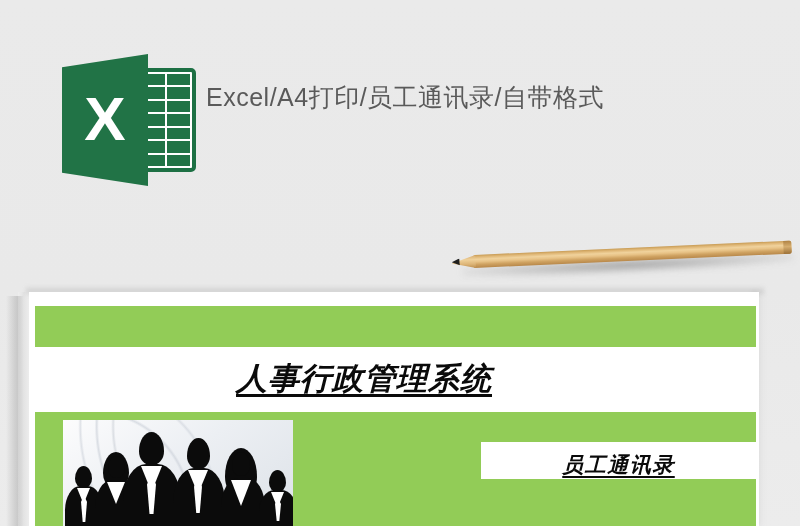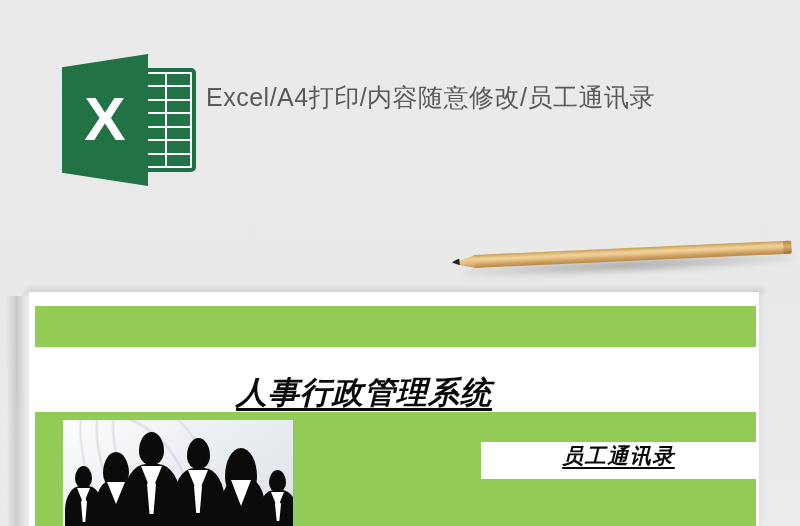--- a/index.html
+++ b/index.html
@@ -238,21 +238,21 @@
   #band-bottom {
     left: 6px;
     top: 120px;
     width: 721px;
     height: 114px;
   }
 
   #doc-heading {
     position: absolute;
     left: 0;
-    top: 72px;
+    top: 58px;
     width: 670px;
     height: 58px;
     display: flex;
     align-items: center;
     justify-content: center;
   }
   #doc-heading-text {
     font-size: 31px;
     font-weight: bold;
     font-style: italic;
@@ -308,21 +308,21 @@
 
   
   #directory-box {
     position: absolute;
     left: 452px;
     top: 150px;
     width: 275px;
     height: 37px;
     background: #ffffff;
     display: flex;
-    align-items: flex-start;
+    align-items: flex-end;
     justify-content: center;
   }
   #directory-text {
     font-size: 21px;
     font-weight: bold;
     font-style: italic;
     color: #0a0a0a;
     text-decoration: underline;
     text-underline-offset: 4px;
     letter-spacing: 1.5px;
@@ -360,21 +360,21 @@
           <div class="xl-cell hdr"></div>
           <div class="xl-cell"></div>
           <div class="xl-cell"></div>
         </div>
       </div>
       <div class="xl-panel"></div>
       <div class="xl-x">X</div>
     </div>
 
     <div id="banner-text">
-      <div id="banner-subtitle">Excel/A4打印/内容随意修改/员工通讯录</div>
+      <div id="banner-subtitle">Excel/A4打印/员工通讯录/自带格式</div>
     </div>
 
   </div>
 
   <div id="doc-stack">
 
     <div class="doc-shadow-layer" id="doc-shadow-1"></div>
     <div class="doc-shadow-layer" id="doc-shadow-2"></div>
     <div id="doc-top-shadow"></div>
     <div id="doc-right-shadow"></div>

